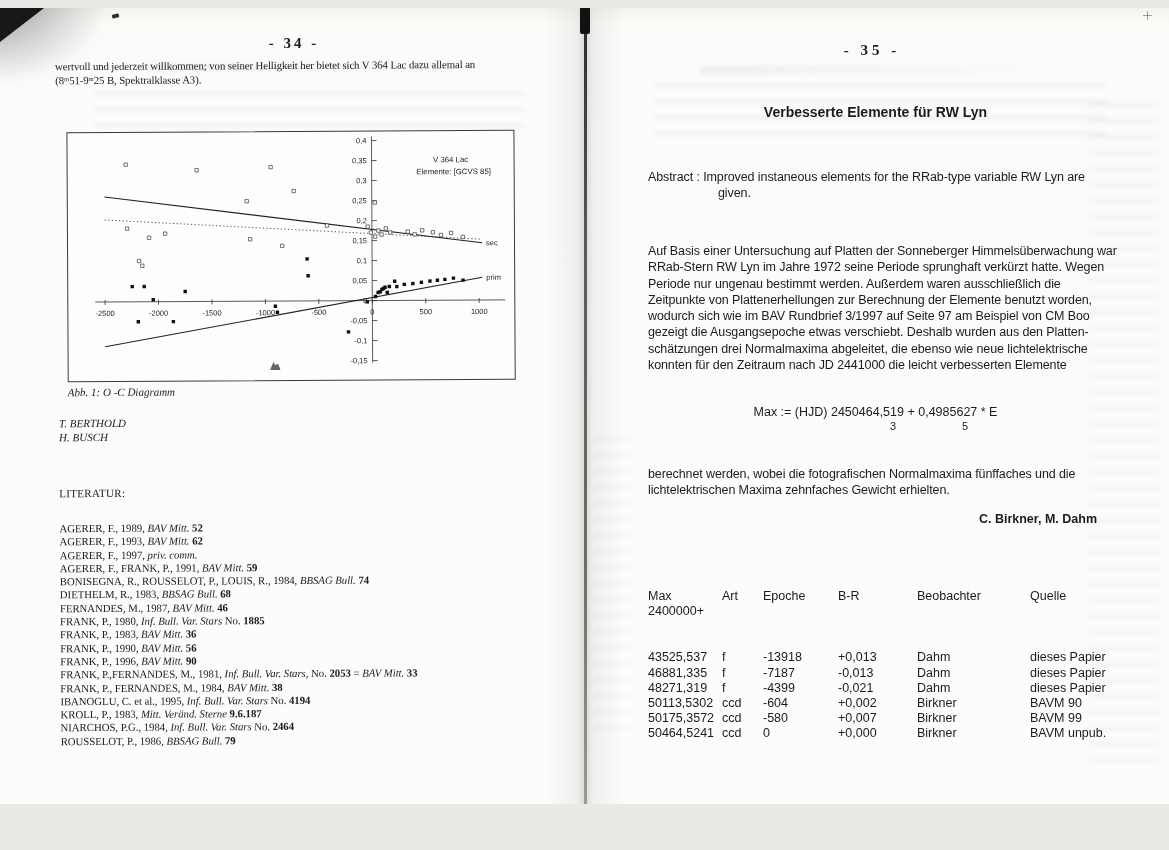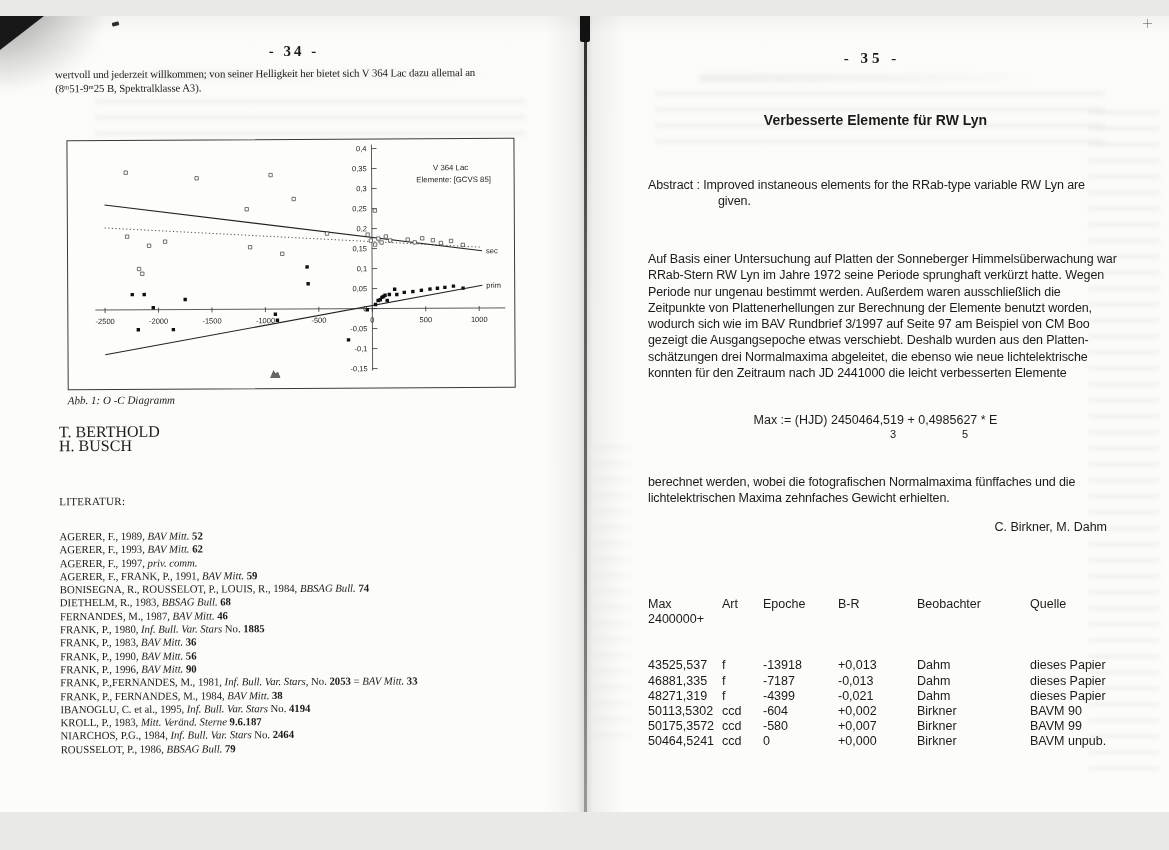--- a/index.html
+++ b/index.html
@@ -1,16 +1,16 @@
 <!DOCTYPE html>
 <html><head>
 <meta charset="utf-8">
 <style>
   html,body{margin:0;padding:0;background:#e9e9e6;}
-  .scan{position:relative;width:1169px;height:796px;margin:16px auto;overflow:hidden;
+  .scan{position:relative;width:1169px;height:796px;margin:8px auto;overflow:hidden;
         background:linear-gradient(180deg,#f2f2ef 0,#fbfbf9 18px,#fcfcfa 800px,#f4f4f1 836px);
         font-family:"Liberation Sans","DejaVu Sans",sans-serif;color:#1b1b1b;}
   .abs{position:absolute;}
   .serif{font-family:"Liberation Serif","DejaVu Serif",serif;}
   .sans{font-family:"Liberation Sans","DejaVu Sans",sans-serif;}
   .it{font-style:italic;}
   .bd{font-weight:bold;}
   .nowrap{white-space:nowrap;}
 
   
@@ -34,21 +34,21 @@
   .ghost-lines{background:repeating-linear-gradient(180deg,rgba(125,125,125,.22) 0 3px,transparent 3px 16px);}
   .ghost-bar{background:linear-gradient(90deg,rgba(125,125,125,.20),rgba(125,125,125,.10) 60%,transparent);height:8px;}
   .smudge{position:absolute;left:199px;top:229px;width:13px;height:9px;background:#4a4a48;
     clip-path:polygon(18% 100%,45% 10%,60% 45%,80% 30%,100% 100%);filter:blur(.4px);opacity:.85;}
 
   
   .pnum{font-size:15px;font-weight:bold;letter-spacing:3px;text-align:center;}
   .intro{font-size:10.8px;line-height:13.6px;letter-spacing:-.1px;}
   .chart-frame{left:68px;top:123px;width:446px;height:248px;border:1px solid #3a3a3a;background:#fdfdfc;}
   .fig-caption{font-size:11px;font-style:italic;}
-  .authors{font-size:16px;line-height:13.6px;}
+  .authors{font-size:11px;line-height:13.6px;font-style:italic;}
   .lit-head{font-size:11px;letter-spacing:.3px;}
   .lit-list{font-size:10.8px;line-height:13.3px;letter-spacing:-.05px;}
   .lit-line{white-space:nowrap;}
   svg text{font-family:"Liberation Sans","DejaVu Sans",sans-serif;}
   .tick-label{font-size:7.5px;fill:#222;}
   .legend-label{font-size:7.8px;fill:#222;}
   .line-label{font-size:7.5px;fill:#222;}
 
   
   .title{font-size:14px;font-weight:bold;text-align:center;}
@@ -279,21 +279,21 @@
       <span class="nowrap">Max := (HJD) 2450464,519 + 0,4985627 * E</span>
       <span class="formula-sub" style="left:242px;">3</span>
       <span class="formula-sub" style="left:314px;">5</span>
     </div>
 
     <div class="abs body-13 sans" style="left:63px;top:458px;">
       <div class="nowrap">berechnet werden, wobei die fotografischen Normalmaxima fünffaches und die</div>
       <div class="nowrap">lichtelektrischen Maxima zehnfaches Gewicht erhielten.</div>
     </div>
 
-    <div class="abs byline sans" style="left:67px;top:504px;">C. Birkner, M. Dahm</div>
+    <div class="abs byline sans" style="left:57px;top:504px;font-weight:bold;">C. Birkner, M. Dahm</div>
 
     <div id="data-table" class="abs dtable sans" style="left:63px;top:581px;">
         <div class="trow">
           <div>Max</div>
           <div>Art</div>
           <div>Epoche</div>
           <div>B-R</div>
           <div>Beobachter</div>
           <div>Quelle</div>
         </div>

